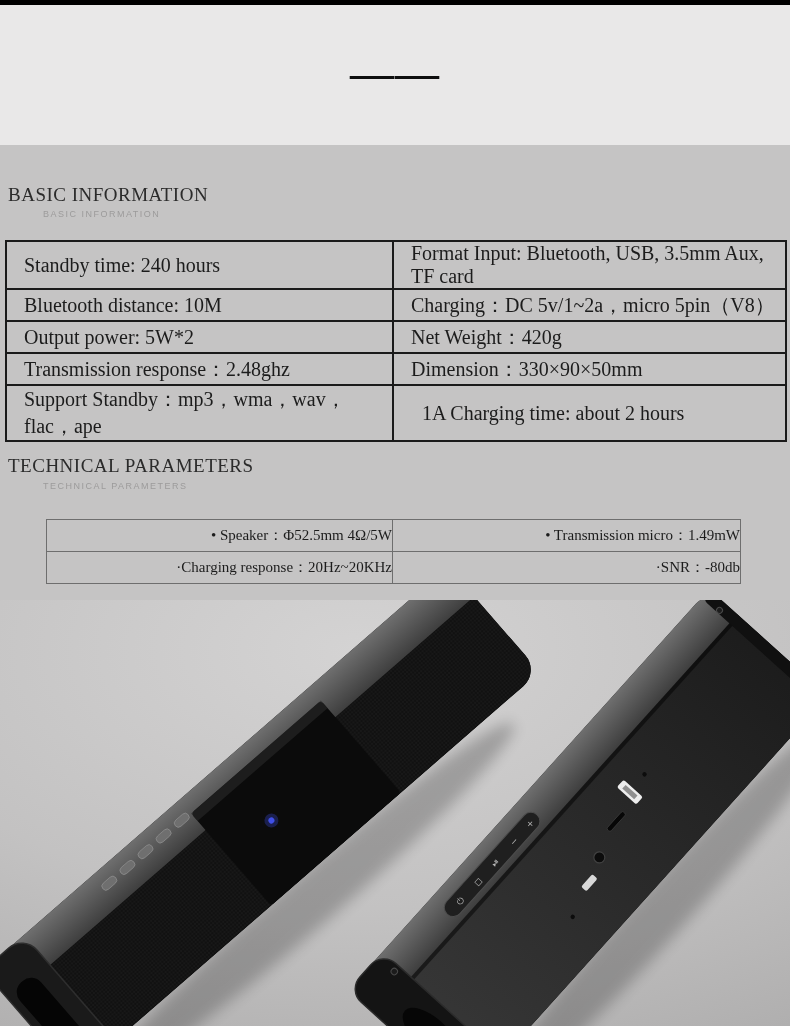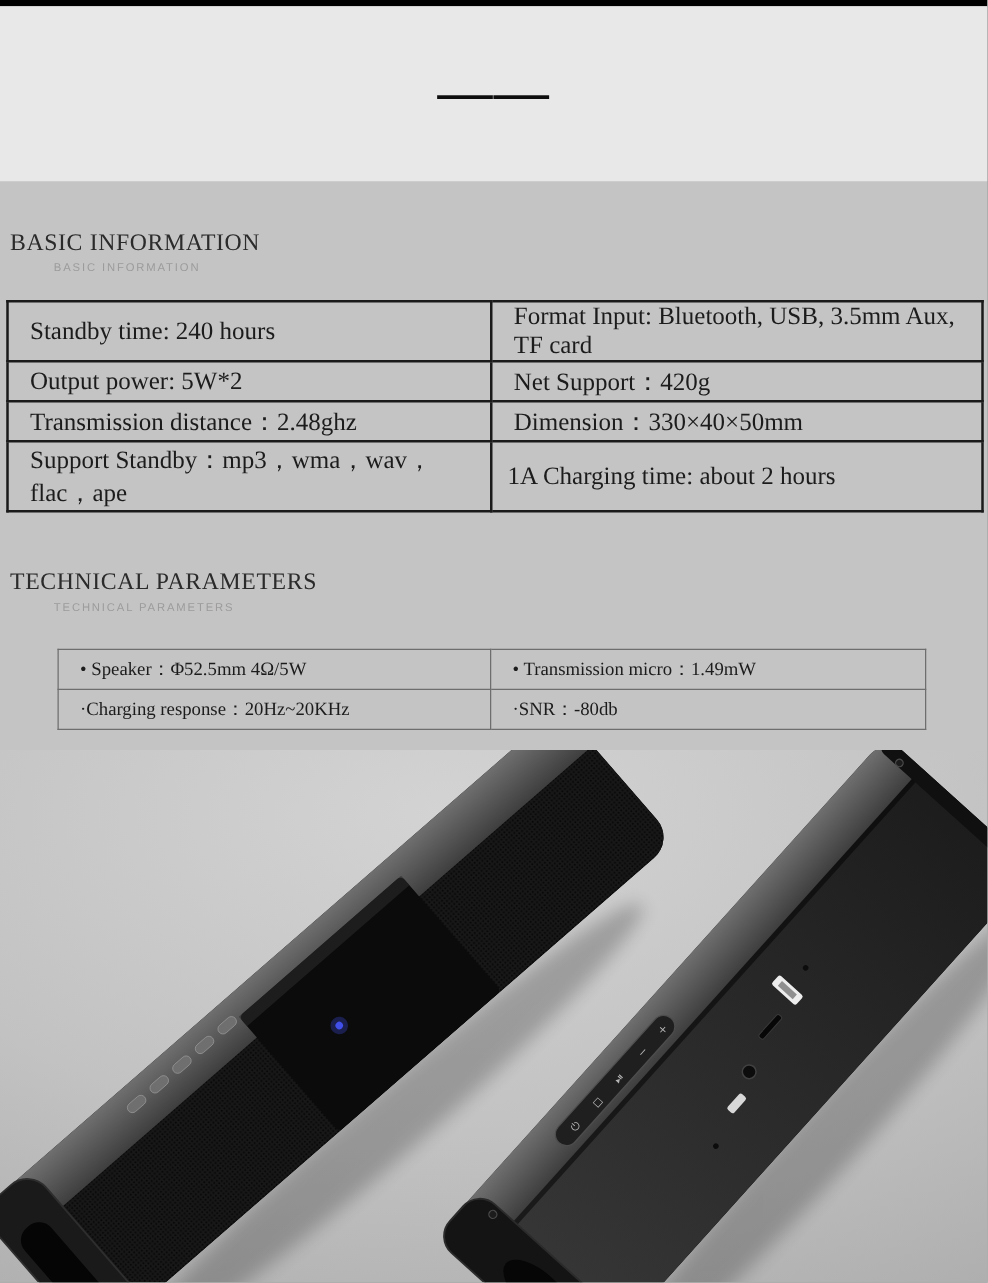--- a/index.html
+++ b/index.html
@@ -31,22 +31,22 @@
   }
   table.spec{position:absolute;border-collapse:collapse;table-layout:fixed;}
   table.spec td{
     font-size:20px;color:#1c1c1c;padding:0 0 0 17px;vertical-align:middle;
     font-family:"Liberation Serif","DejaVu Serif",serif;
   }
   table.basic{left:5px;top:240px;width:780px;}
   table.basic td{border:2px solid #1a1a1a;height:30px;}
   table.basic col.c1{width:387px;}
   table.basic col.c2{width:393px;}
-  table.basic td.indent{padding-left:12px;}
-  table.tech{left:46px;top:519px;width:694px;}
+  table.basic td.indent{padding-left:28px;}
+  table.tech{left:46px;top:519px;width:694px;text-align:right;}
   table.tech td{border:1px solid #6e6e6e;height:31px;font-size:15px;}
   table.tech col.c1{width:346px;}
   table.tech col.c2{width:348px;}
   .photo{position:absolute;left:0;top:600px;width:790px;height:426px;}
   .photo svg{display:block;}
 </style>
 </head>
 <body>
 
 <div class="page">
@@ -64,26 +64,30 @@
     <colgroup>
         <col class="c1">
         <col class="c2">
       </colgroup>
     <tbody>
         <tr>
       <td>Standby time: 240 hours</td>
       <td>Format Input: Bluetooth, USB, 3.5mm Aux, TF card</td>
     </tr>
     <tr>
+      <td>Bluetooth distance: 10M</td>
+      <td>Charging：DC 5v/1~2a，micro 5pin（V8）</td>
+    </tr>
+    <tr>
       <td>Output power: 5W*2</td>
-      <td>Net Support：420g</td>
-    </tr>
-    <tr>
-      <td>Transmission distance：2.48ghz</td>
-      <td>Dimension：330×40×50mm</td>
+      <td>Net Weight：420g</td>
+    </tr>
+    <tr>
+      <td>Transmission response：2.48ghz</td>
+      <td>Dimension：330×90×50mm</td>
     </tr>
     <tr>
       <td>Support Standby：mp3，wma，wav，flac，ape</td>
       <td class="indent">1A Charging time: about 2 hours</td>
     </tr>
   </tbody>
     </table>
 
   <div class="sec-heading" style="top:455px;">TECHNICAL PARAMETERS</div>
   <div class="sec-subheading" style="top:481px;">TECHNICAL PARAMETERS</div>

